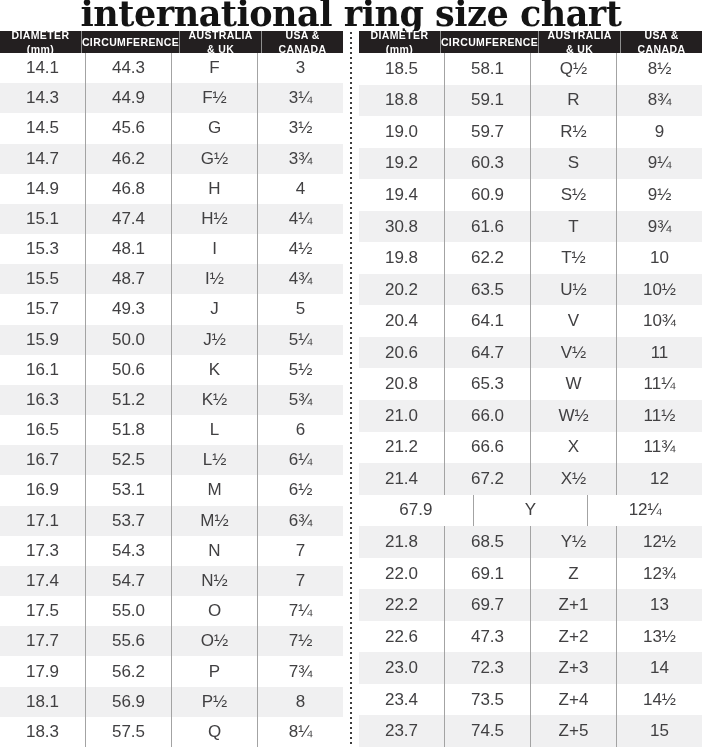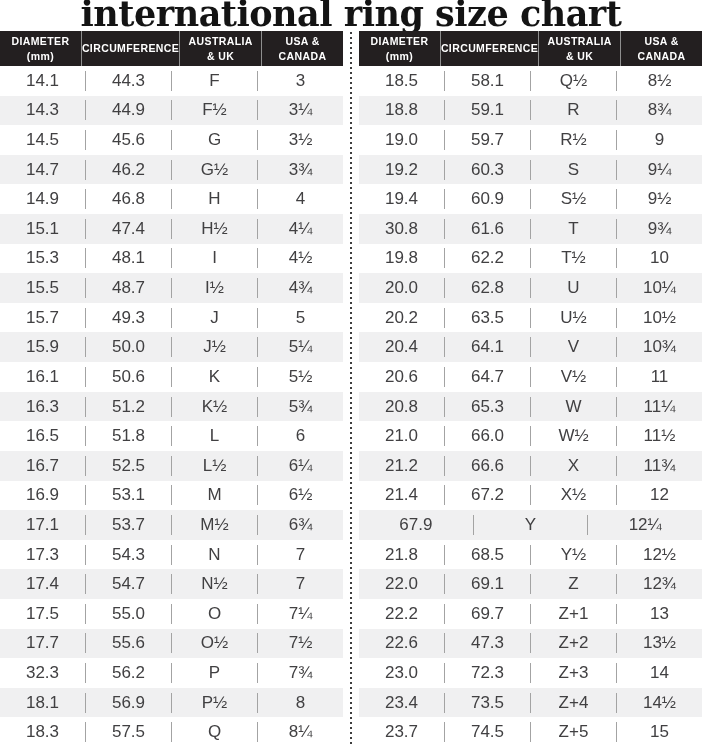--- a/index.html
+++ b/index.html
@@ -20,35 +20,35 @@
     letter-spacing: -0.5px;
     color: #141414;
   }
   .tables { flex: 1; display: flex; }
   .ring-table { width: 343px; display: flex; flex-direction: column; }
   .divider-gap { width: 16px; display: flex; justify-content: center; padding-top: 1px; }
   .divider-line {
     width: 2px;
     background-image: repeating-linear-gradient(to bottom, #3d3d3d 0px, #3d3d3d 2px, transparent 2px, transparent 5px);
   }
-  .thead { display: flex; height: 35px; background: #231f20; }
+  .thead { display: flex; height: 22px; background: #231f20; }
   .th {
     flex: 1;
     color: #ffffff;
     display: flex; align-items: center; justify-content: center;
     text-align: center;
     font-size: 10.5px;
     font-weight: bold;
     letter-spacing: 0.4px;
     line-height: 1.35;
     white-space: pre-line;
   }
   .th + .th { border-left: 1px solid #8f8f8f; }
   .tbody { flex: 1; display: flex; flex-direction: column; }
-  .tr { flex: 1; display: flex; align-items: center; }
+  .tr { flex: 1; display: flex; }
   .tr:nth-child(even) { background: #f0f0f1; }
   .td {
     flex: 1;
     display: flex; align-items: center; justify-content: center;
     font-size: 17px;
     color: #414042;
   }
   .td + .td { border-left: 1px solid #a3a3a3; }
 </style>
 </head>
@@ -185,21 +185,21 @@
             <div class="td">O</div>
             <div class="td">7¼</div>
           </div>
           <div class="tr">
             <div class="td">17.7</div>
             <div class="td">55.6</div>
             <div class="td">O½</div>
             <div class="td">7½</div>
           </div>
           <div class="tr">
-            <div class="td">32.3</div>
+            <div class="td">17.9</div>
             <div class="td">56.2</div>
             <div class="td">P</div>
             <div class="td">7¾</div>
           </div>
           <div class="tr">
             <div class="td">18.1</div>
             <div class="td">56.9</div>
             <div class="td">P½</div>
             <div class="td">8</div>
           </div>
@@ -263,26 +263,20 @@
             <div class="td">T</div>
             <div class="td">9¾</div>
           </div>
           <div class="tr">
             <div class="td">19.8</div>
             <div class="td">62.2</div>
             <div class="td">T½</div>
             <div class="td">10</div>
           </div>
           <div class="tr">
-            <div class="td">20.0</div>
-            <div class="td">62.8</div>
-            <div class="td">U</div>
-            <div class="td">10¼</div>
-          </div>
-          <div class="tr">
             <div class="td">20.2</div>
             <div class="td">63.5</div>
             <div class="td">U½</div>
             <div class="td">10½</div>
           </div>
           <div class="tr">
             <div class="td">20.4</div>
             <div class="td">64.1</div>
             <div class="td">V</div>
             <div class="td">10¾</div>

